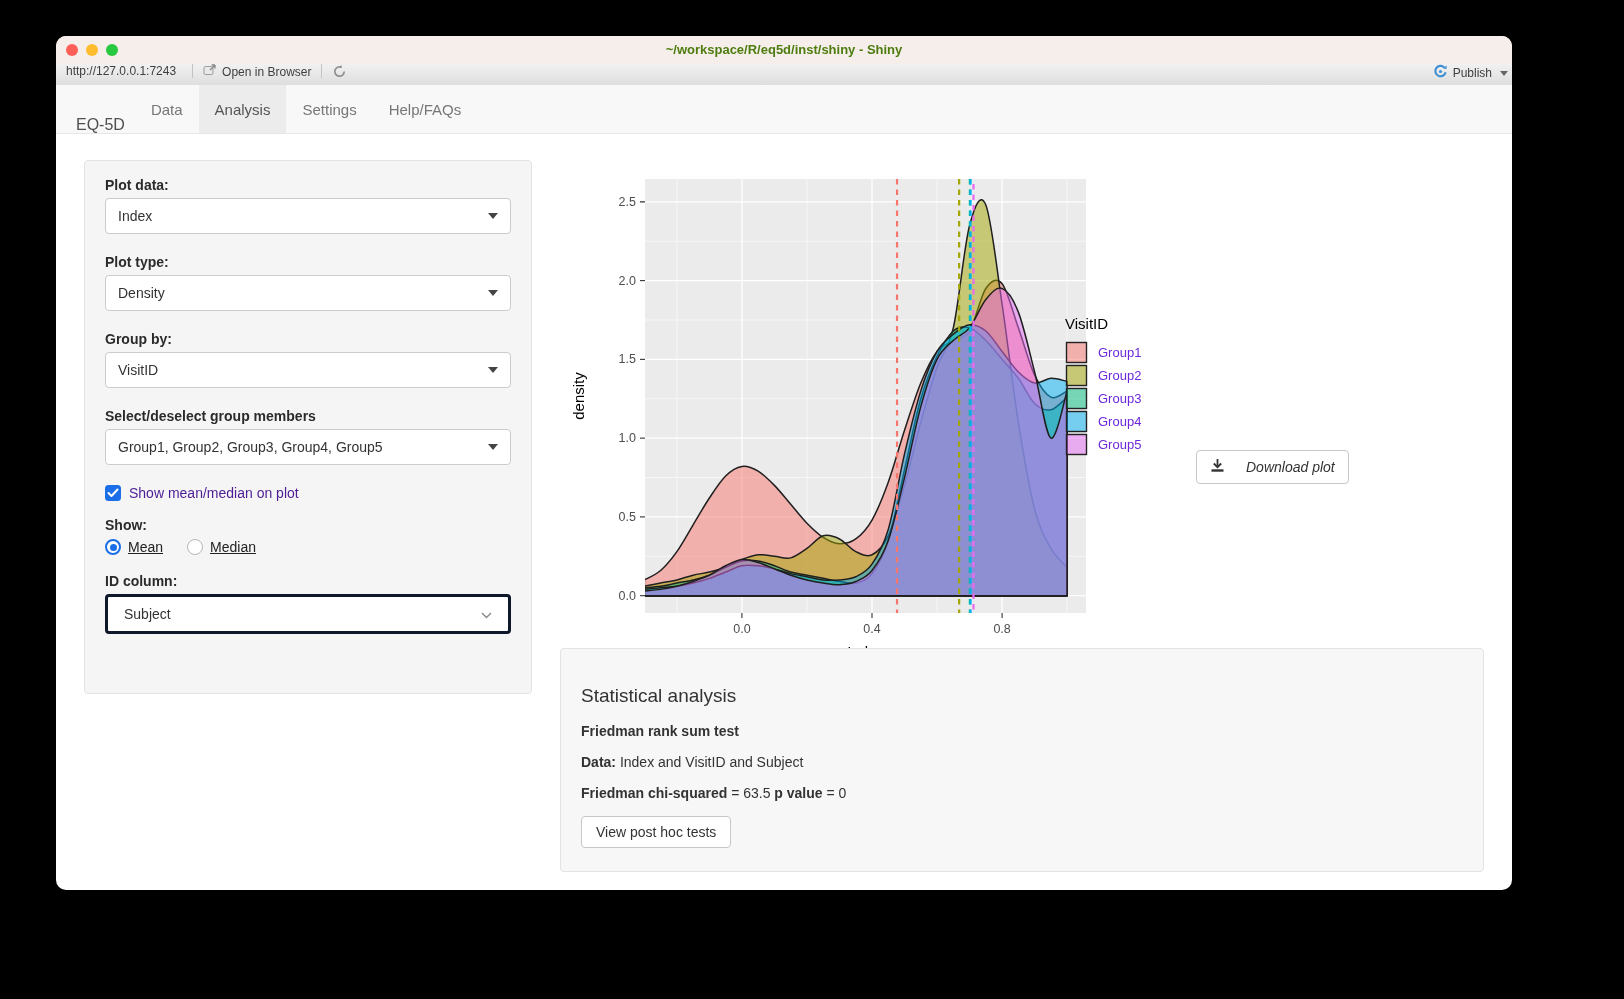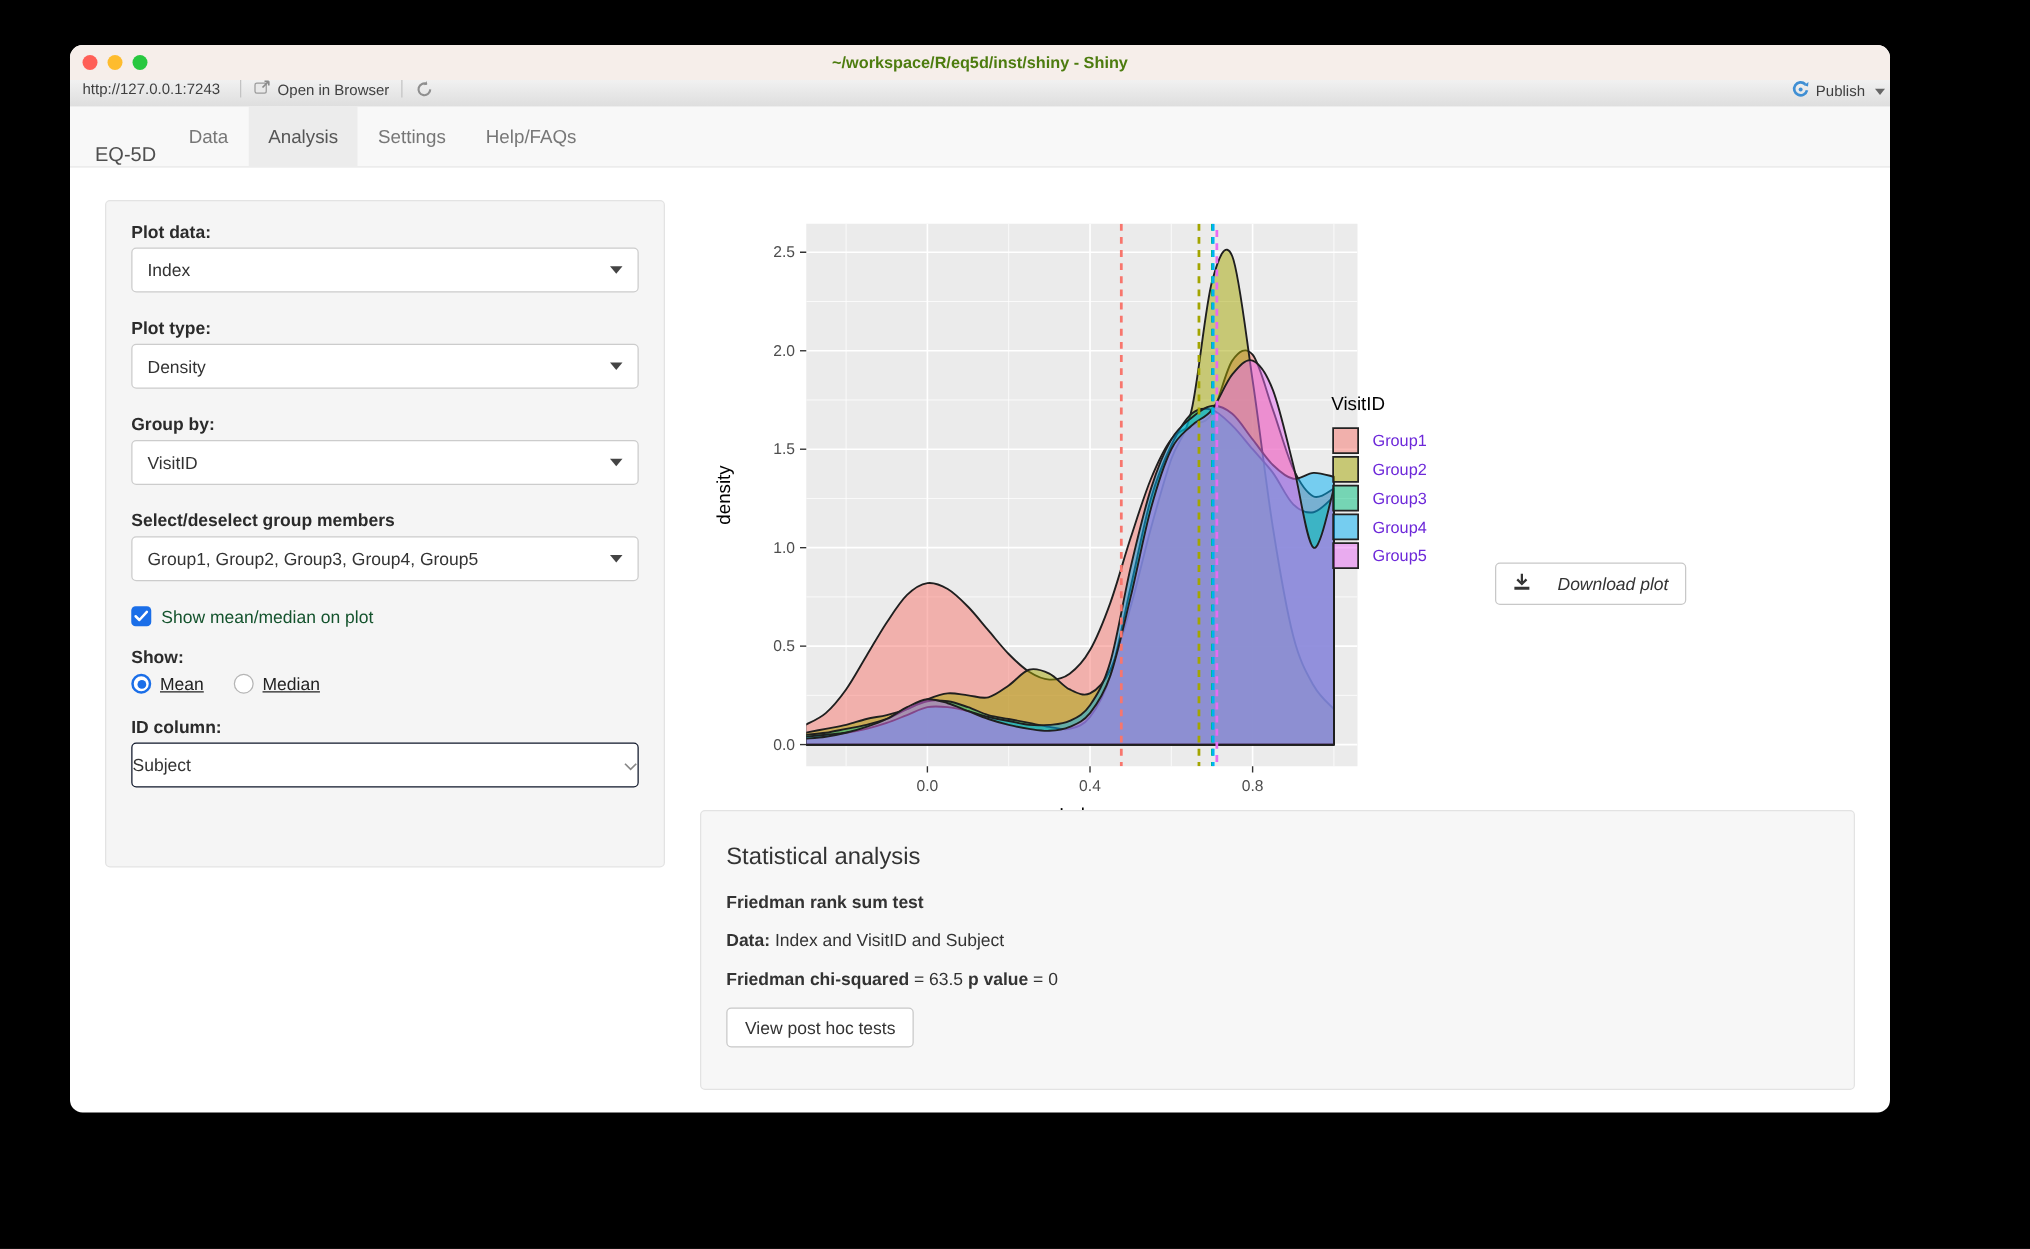--- a/index.html
+++ b/index.html
@@ -33,43 +33,43 @@
   .tab.active{background:#ececec;color:#555;}
   
   .side-panel{position:absolute;left:28px;top:124px;width:448px;height:534px;background:#f5f5f5;
     border:1px solid #e3e3e3;border-radius:4px;padding:16px 20px;box-sizing:border-box;}
   .ctl-label{font-size:14px;font-weight:bold;color:#2b2b2b;margin:0 0 5px 0;}
   .dropdown{height:34px;background:#fff;border:1px solid #ccc;border-radius:4px;
     display:flex;align-items:center;padding:0 12px;font-size:14px;color:#333;margin-bottom:20px;
     justify-content:space-between;cursor:pointer;}
   .dd-caret{width:0;height:0;border-left:5px solid transparent;border-right:5px solid transparent;
     border-top:6px solid #444;}
-  .check-row{display:flex;align-items:center;gap:8px;margin:0 0 16px 0;font-size:14px;color:#14532d;}
+  .check-row{display:flex;align-items:center;gap:8px;margin:0 0 16px 0;font-size:14px;color:#4c1d95;}
   .checkbox{width:16px;height:16px;border-radius:3.5px;background:#1a6ee8;position:relative;flex:0 0 auto;}
   .checkbox svg{position:absolute;left:2px;top:3px;}
   .radio-row{display:flex;align-items:center;gap:24px;margin:6px 0 18px 0;font-size:14px;color:#222;text-decoration:underline;}
   .radio-opt{display:flex;align-items:center;gap:7px;}
   .radio{width:16px;height:16px;border-radius:50%;background:#fff;border:1.5px solid #b5b5b5;
     box-sizing:border-box;position:relative;}
   .radio.checked{border:2px solid #1a6ee8;}
   .radio.checked::after{content:"";position:absolute;left:50%;top:50%;width:7px;height:7px;
     margin:-3.5px 0 0 -3.5px;border-radius:50%;background:#1a6ee8;}
-  .native-select{height:34px;background:#fff;border:1px solid #0f172a;border-radius:4px;
-    display:flex;align-items:center;justify-content:space-between;padding:0 0;font-size:14px;color:#333;}
+  .native-select{height:34px;background:#fff;border:3px solid #0f172a;border-radius:4px;
+    display:flex;align-items:center;justify-content:space-between;padding:0 16px;font-size:14px;color:#333;}
   
   .plot-wrap{position:absolute;left:504px;top:129px;width:540px;height:500px;}
   .legend{position:absolute;left:1009px;top:279px;}
   .legend-title{font-size:15px;color:#000;margin-bottom:9px;}
   .legend-item{display:flex;align-items:center;height:23px;}
   .legend-item span{font-size:13px;color:#6d28d9;margin-left:10px;}
   .dl-btn{position:absolute;left:1140px;top:414px;height:32px;background:#fff;border:1px solid #c8c8c8;
     border-radius:4px;display:flex;align-items:center;gap:21px;padding:0 13px;font-size:14px;color:#333;cursor:pointer;font-style:italic;}
   
   .stats-panel{position:absolute;left:504px;top:612px;width:924px;height:224px;background:#f7f7f7;
-    border:1px solid #e3e3e3;border-radius:4px;box-sizing:border-box;padding:18px 20px;}
+    border:1px solid #e3e3e3;border-radius:4px;box-sizing:border-box;padding:28px 20px;}
   .stats-panel h3{font-size:19px;font-weight:500;color:#333;margin:8px 0 16px 0;}
   .stat-line{font-size:14px;color:#333;margin:0 0 15px 0;}
   .stat-line b{font-weight:bold;}
   .posthoc-btn{height:32px;background:#fff;border:1px solid #c8c8c8;border-radius:4px;
     padding:0 14px;font-size:14px;color:#333;cursor:pointer;}
 </style>
 </head>
 <body>
 
 <div class="window">

